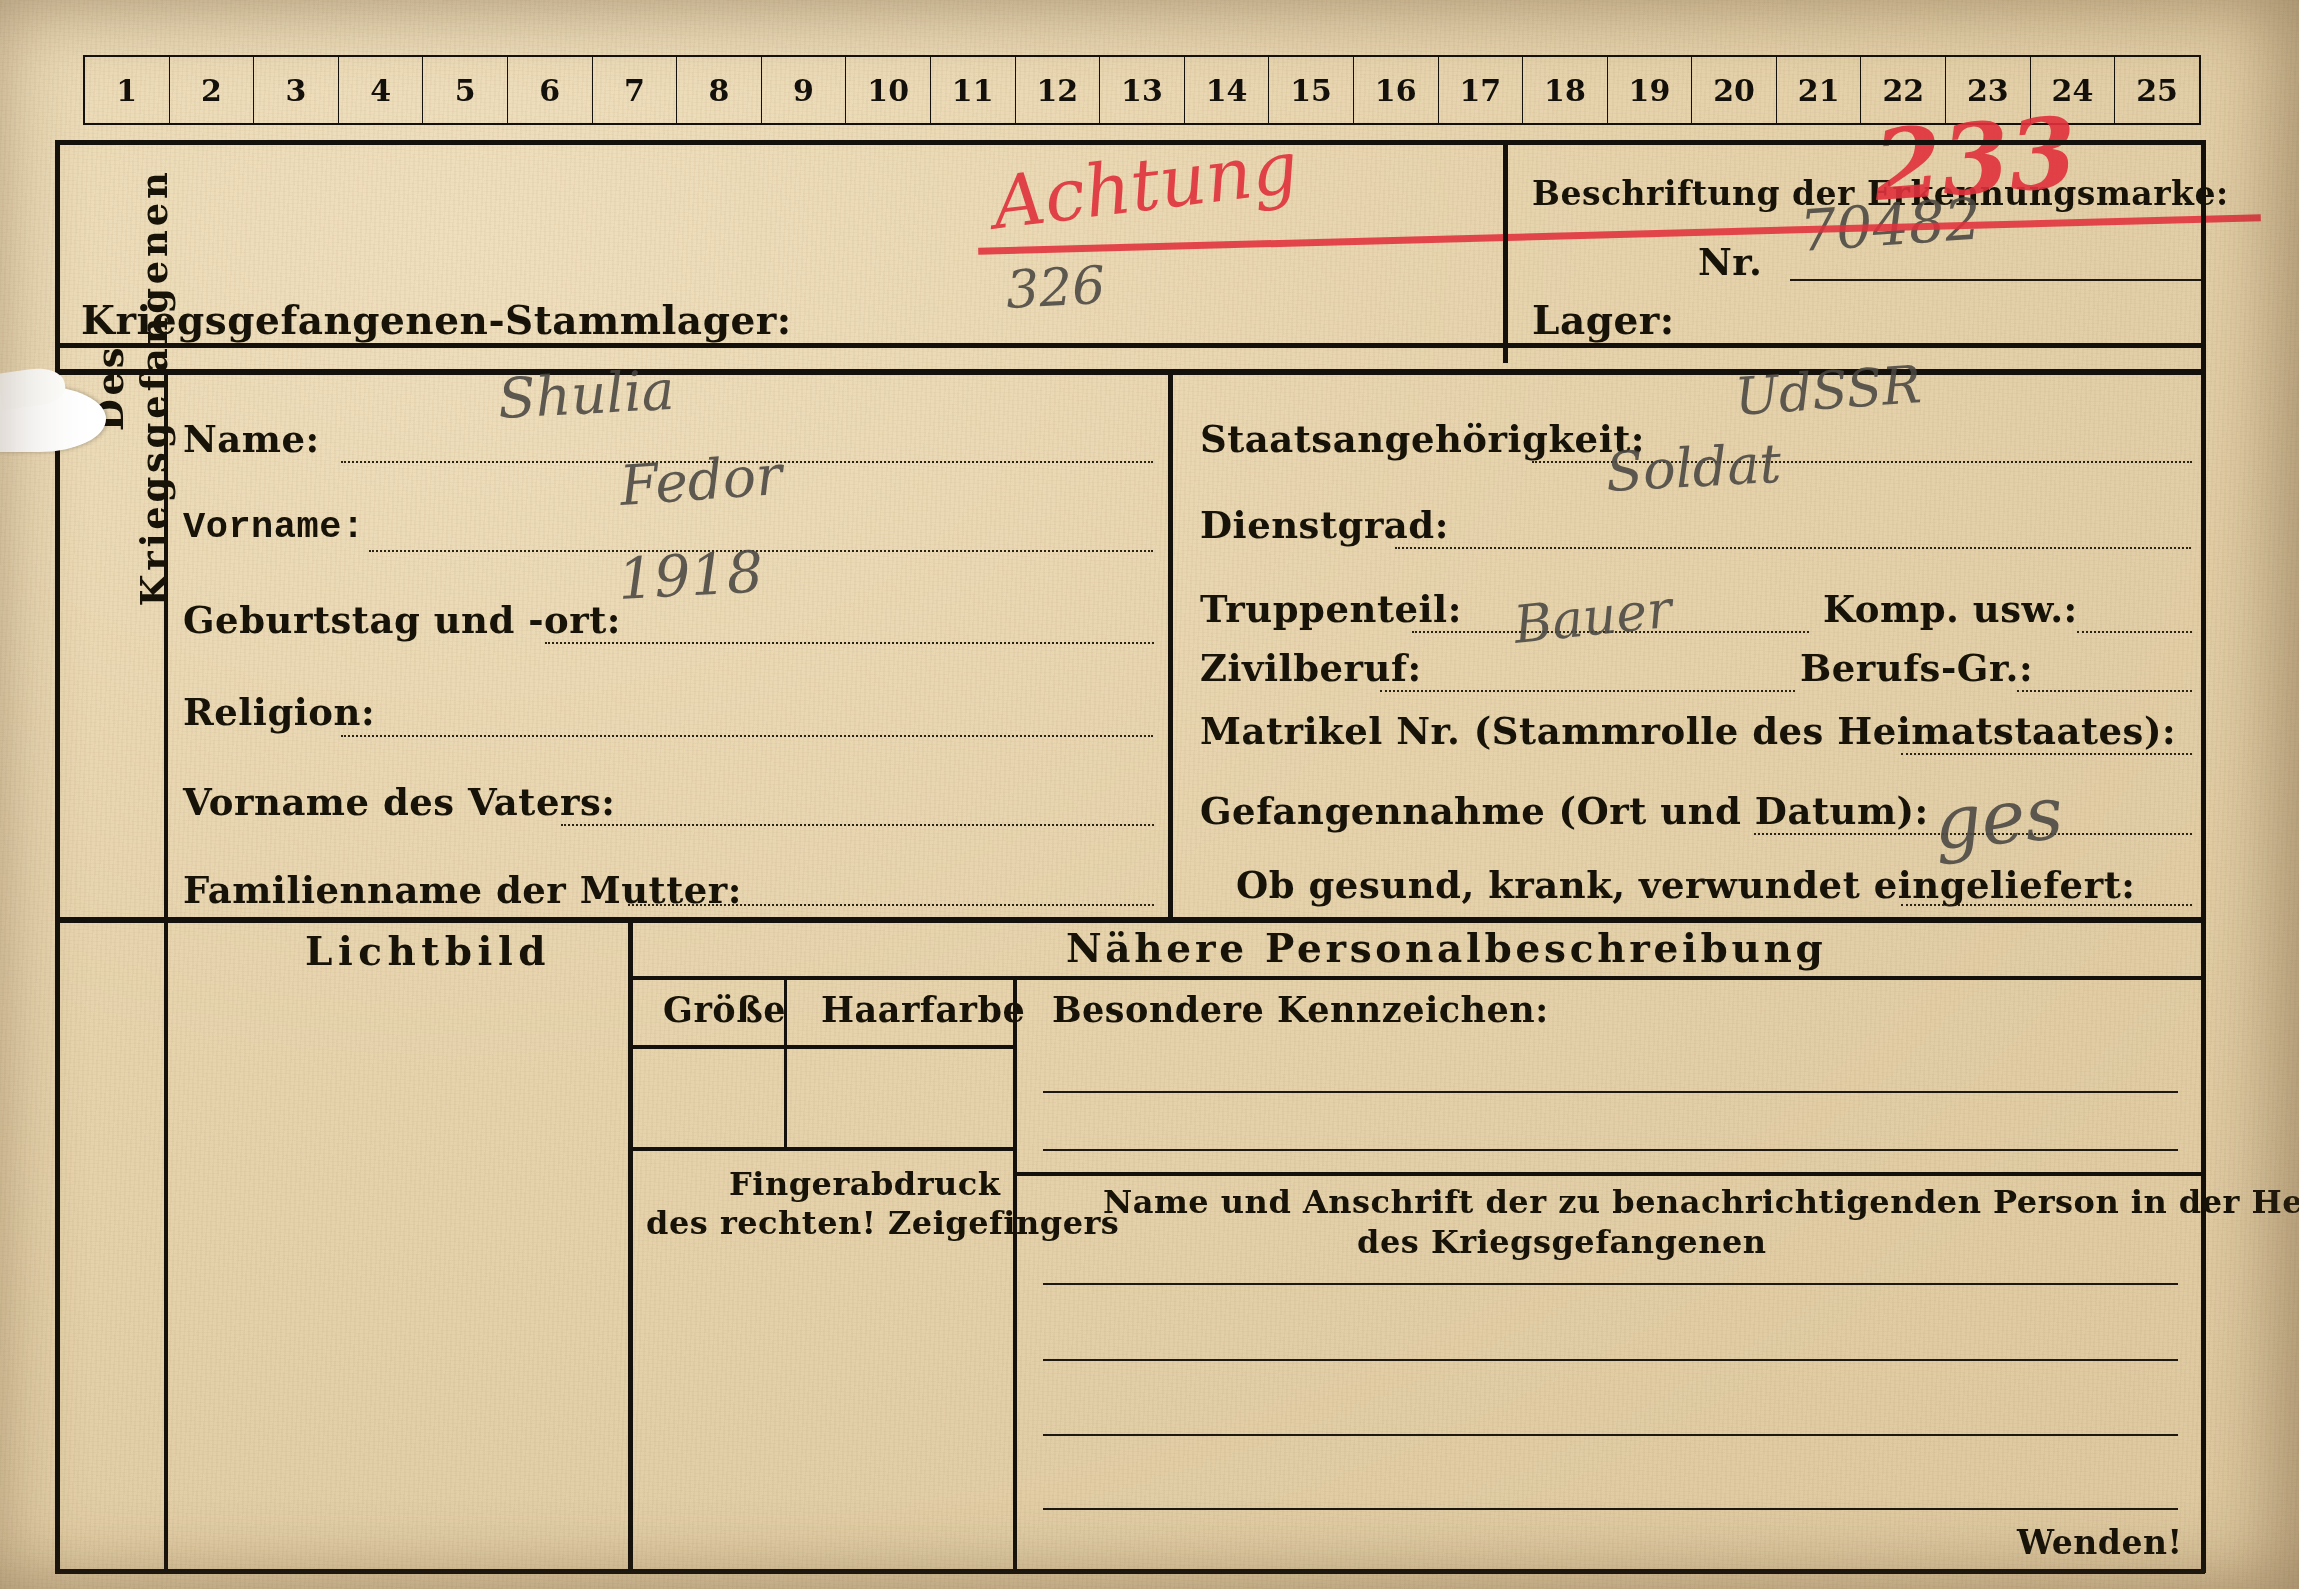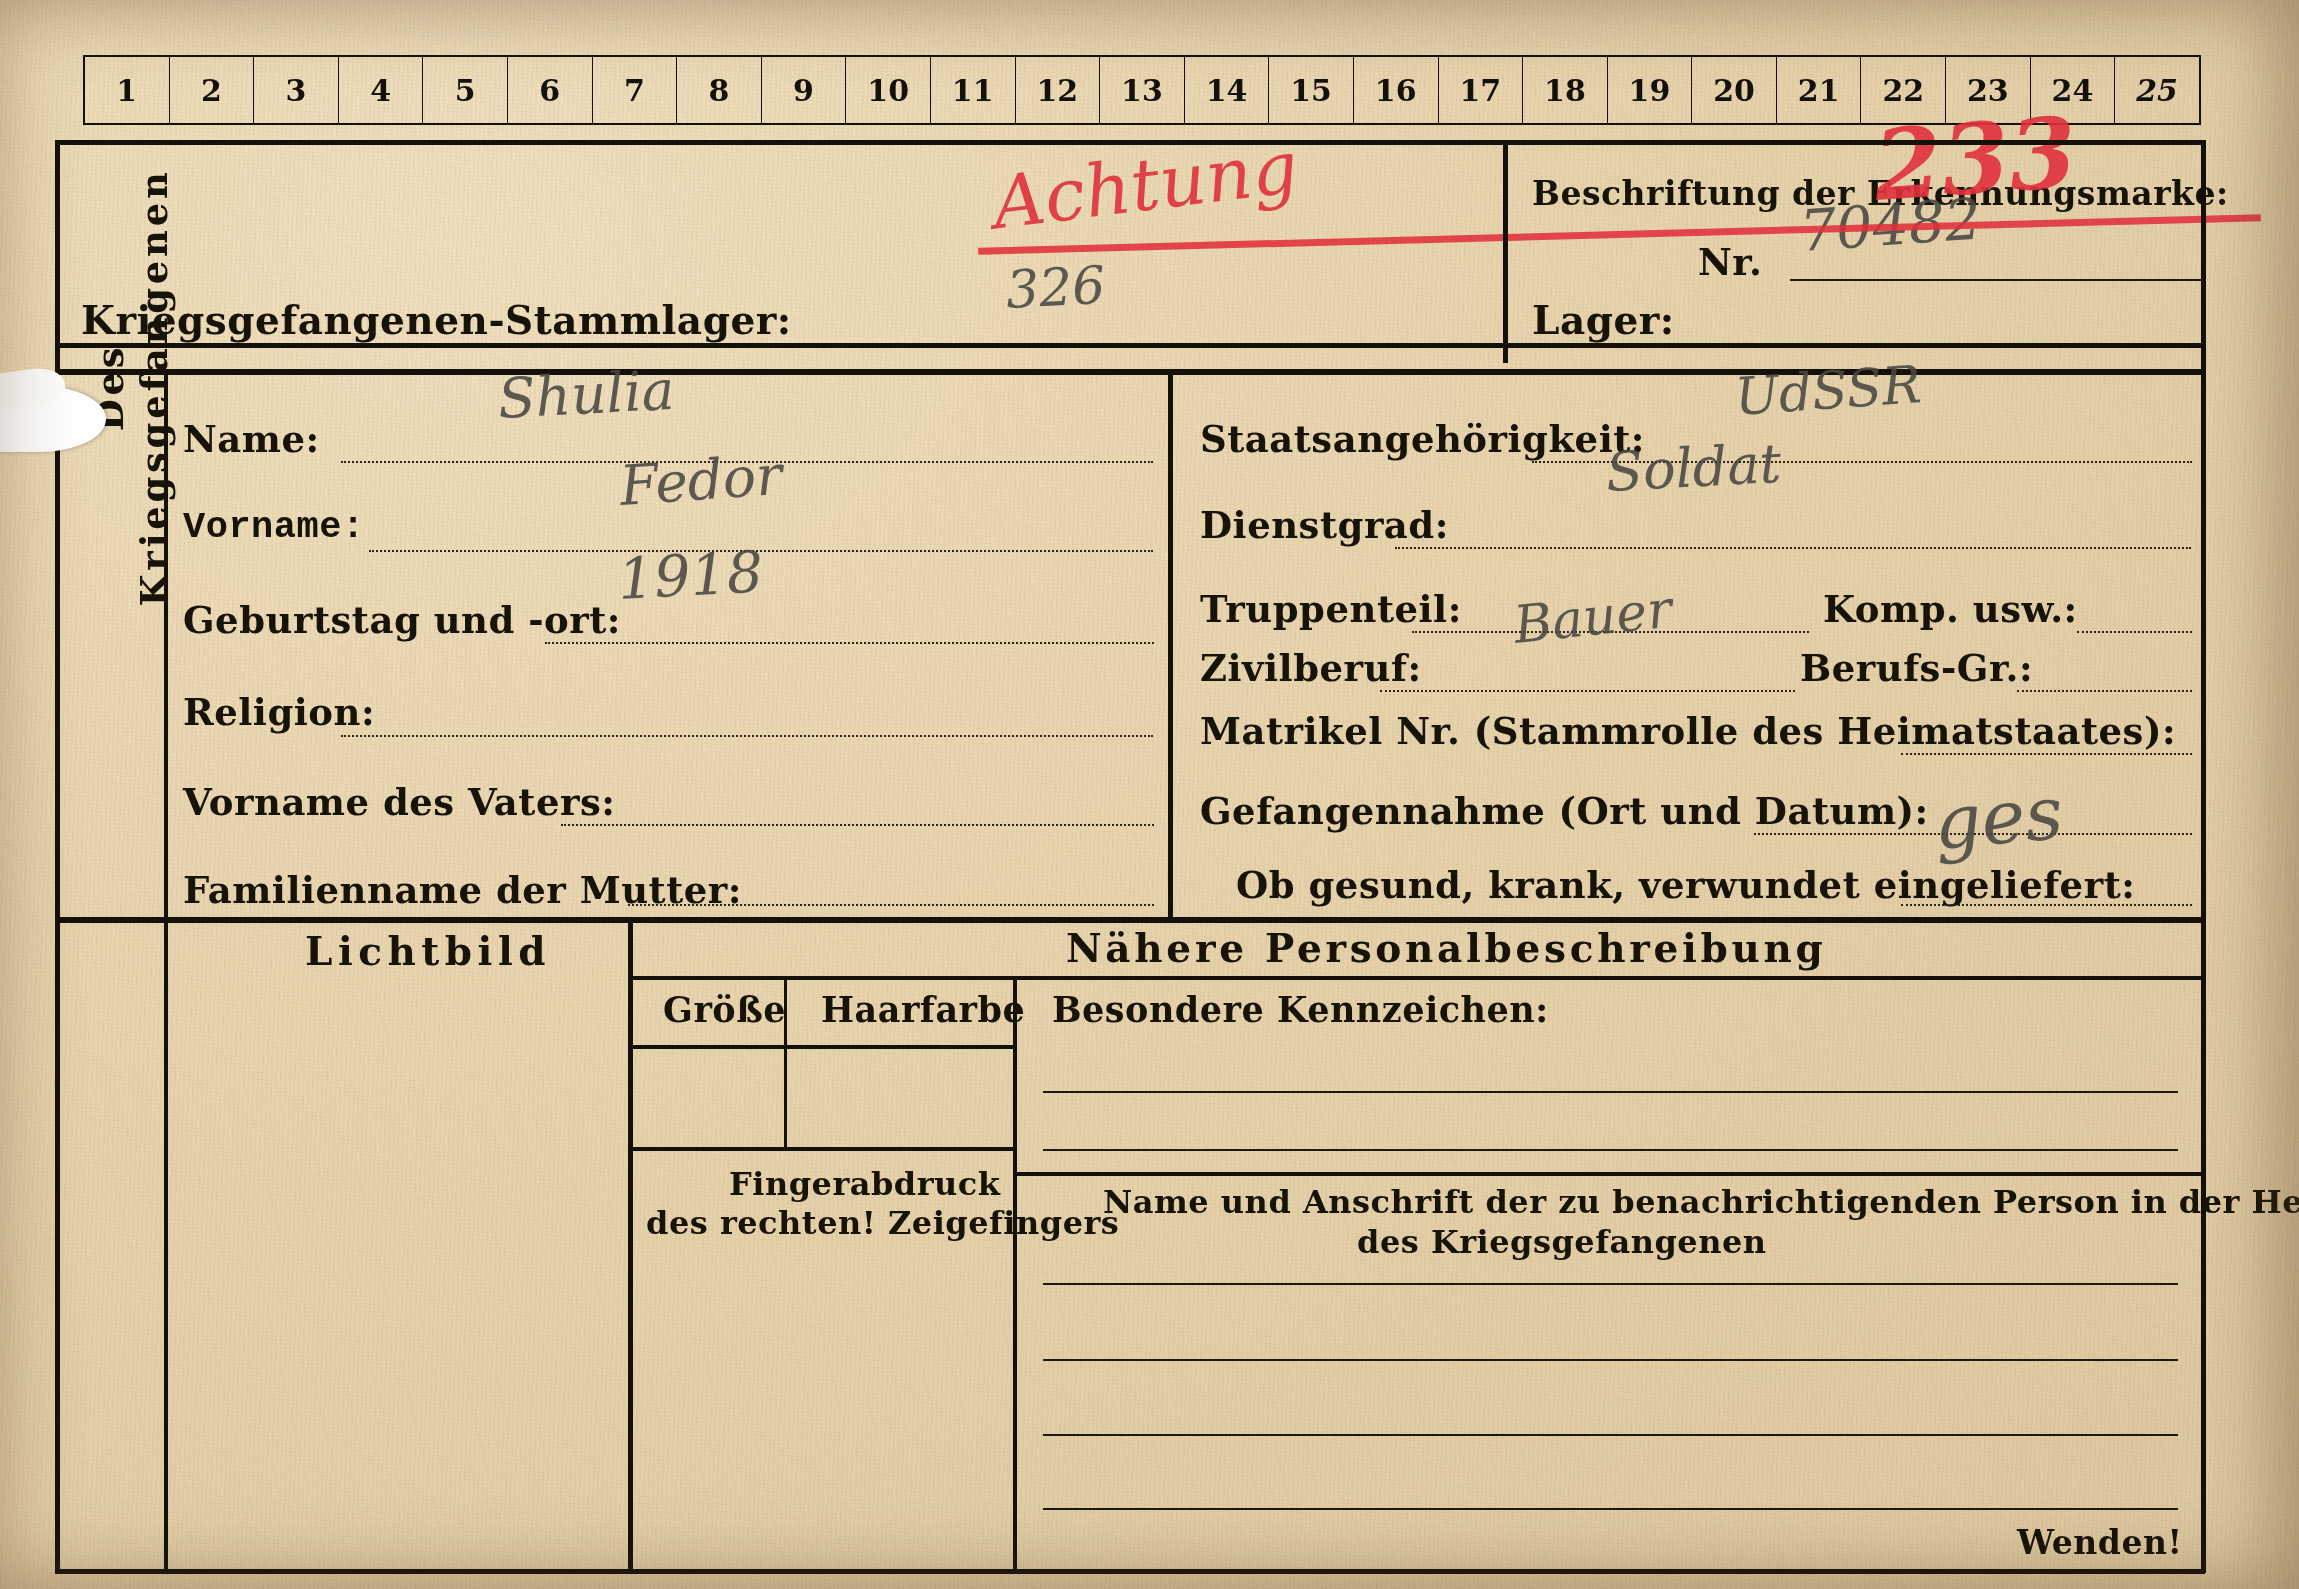--- a/index.html
+++ b/index.html
@@ -67,21 +67,21 @@
   }
   #numstrip .cell {
     flex:1 1 0;
     border-right:1.8px solid #14110c;
     display:flex; align-items:center; justify-content:center;
     font-size:30px;
     font-family:"DejaVu Serif", serif;
     font-weight:700;
     color:#14110c;
   }
-  #numstrip .cell:last-child { border-right:none;font-style:italic; }
+  #numstrip .cell:last-child { border-right:none; }
   .hline { position:absolute; background:#14110c; }
   .vline { position:absolute; background:#14110c; }
 
   .lbl {
     position:absolute;
     font-family:"DejaVu Serif", serif;
     font-weight:700;
     color:#171309;
     white-space:nowrap;
   }

